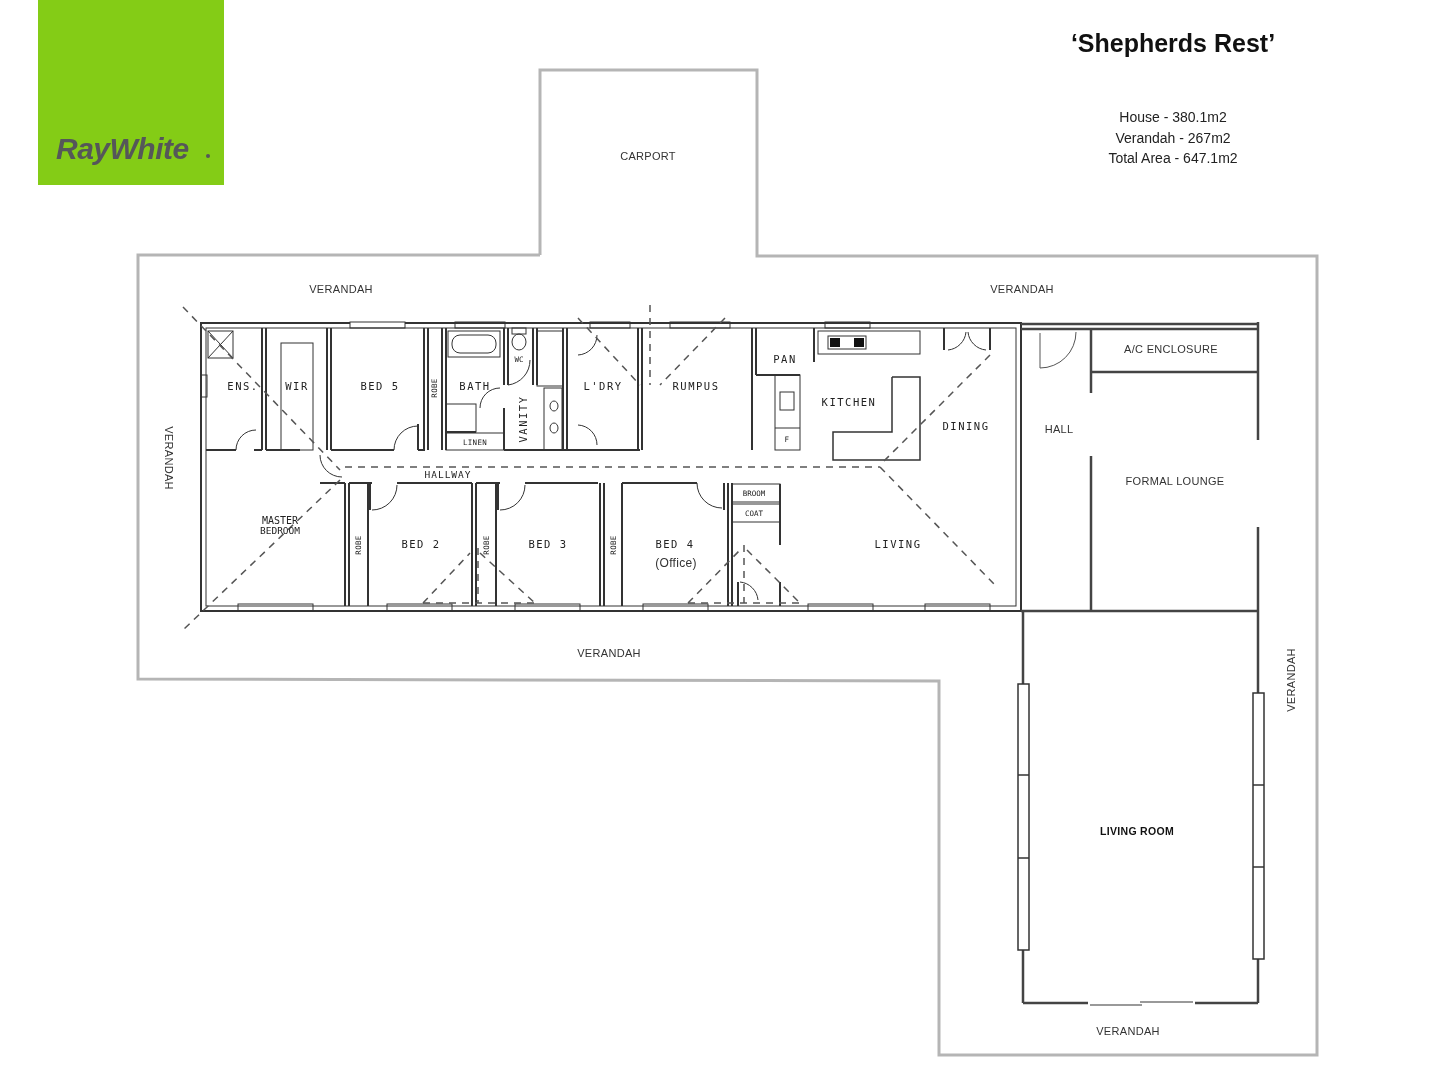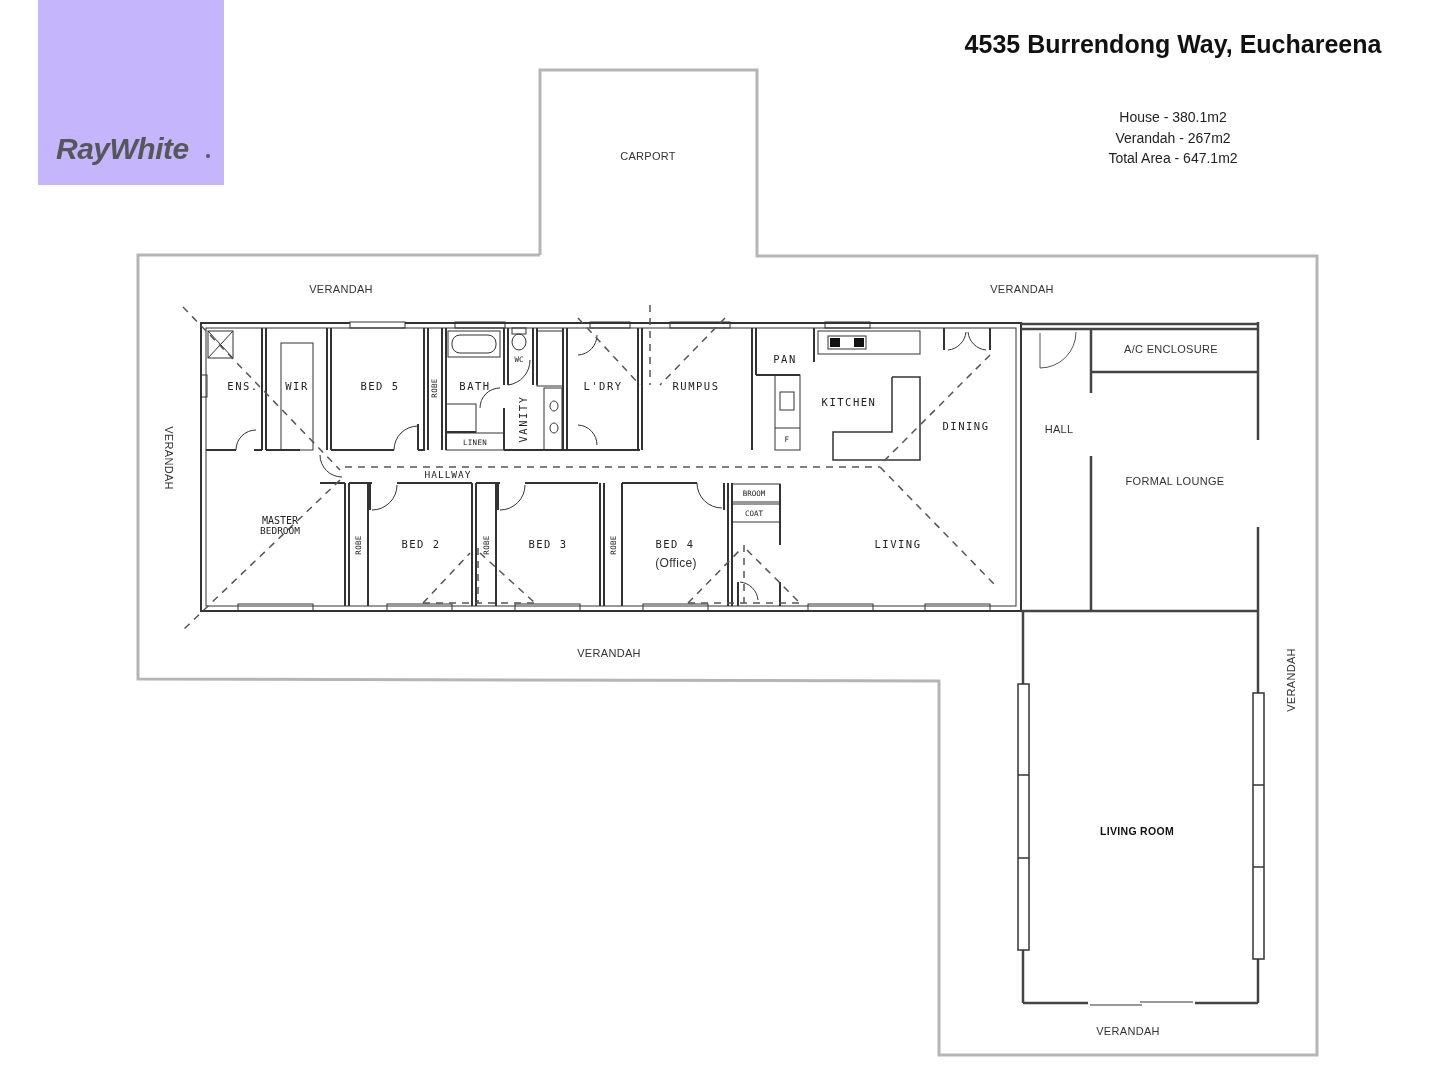--- a/index.html
+++ b/index.html
@@ -1,17 +1,17 @@
 <!DOCTYPE html>
 <html><head>
 <meta charset="utf-8">
 <style>
   html, body { margin:0; padding:0; background:#ffffff; }
   body { width:1442px; height:1080px; position:relative; overflow:hidden; font-family:"Liberation Sans", sans-serif; color:#222; }
-  .logo { position:absolute; left:38px; top:0; width:186px; height:185px; background:#c4b5fd; }
+  .logo { position:absolute; left:38px; top:0; width:186px; height:185px; background:#84cc16; }
   .logo-text { position:absolute; left:18px; top:132px; font-family:"Liberation Sans", sans-serif; font-weight:bold; font-style:italic; font-size:30px; color:#555759; letter-spacing:-0.5px; }
   .logo-dot { position:absolute; left:168px; top:154px; width:4px; height:4px; border-radius:50%; background:#555759; }
   .title { position:absolute; left:940px; top:26px; width:466px; text-align:center; }
   .title .name { font-size:25px; font-weight:bold; color:#111; line-height:34px; }
   .title .addr { font-size:25px; font-weight:bold; color:#111; line-height:36px; }
   .areas { position:absolute; left:1040px; top:107px; width:266px; text-align:center; font-size:14px; color:#222; line-height:20.5px; }
   svg.plan { position:absolute; left:0; top:0; }
   .lbl { position:absolute; font-size:11px; color:#333; letter-spacing:0.3px; white-space:nowrap; transform:translate(-50%,-50%); }
   .mono { font-family:"DejaVu Sans Mono", monospace; font-size:10.5px; letter-spacing:1.5px; color:#222; }
   .small { font-size:7.5px; letter-spacing:0.3px; }
@@ -21,21 +21,21 @@
 </style>
 </head>
 <body>
 
 <div class="logo">
   <span class="logo-text">RayWhite</span>
   <span class="logo-dot"></span>
 </div>
 
 <div class="title">
-  <div class="addr">4535 Burrendong Way, Euchareena</div>
+  <div class="name">‘Shepherds Rest’</div>
 </div>
 
 <div class="areas">
   <div>House - 380.1m2</div>
   <div>Verandah - 267m2</div>
   <div>Total Area - 647.1m2</div>
 </div>
 
 <svg class="plan" width="1442" height="1080">
 

